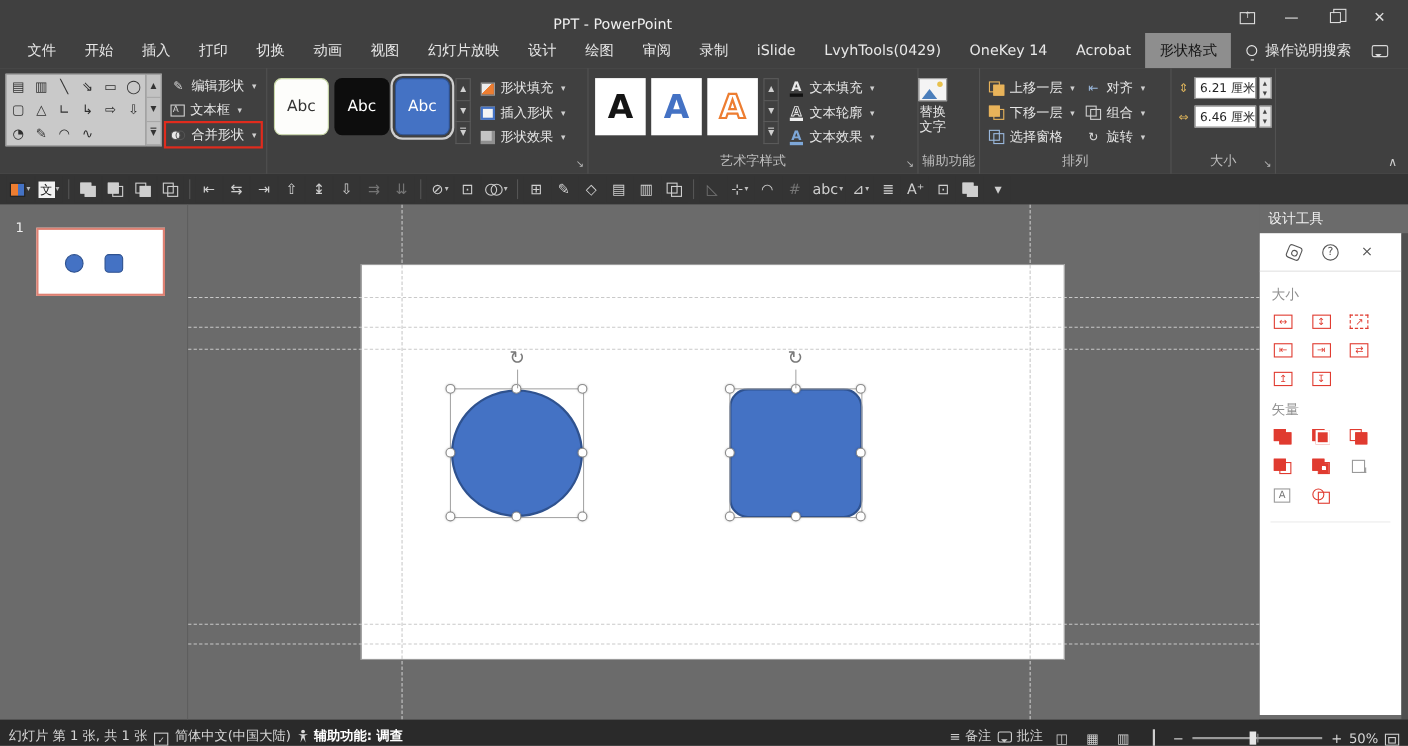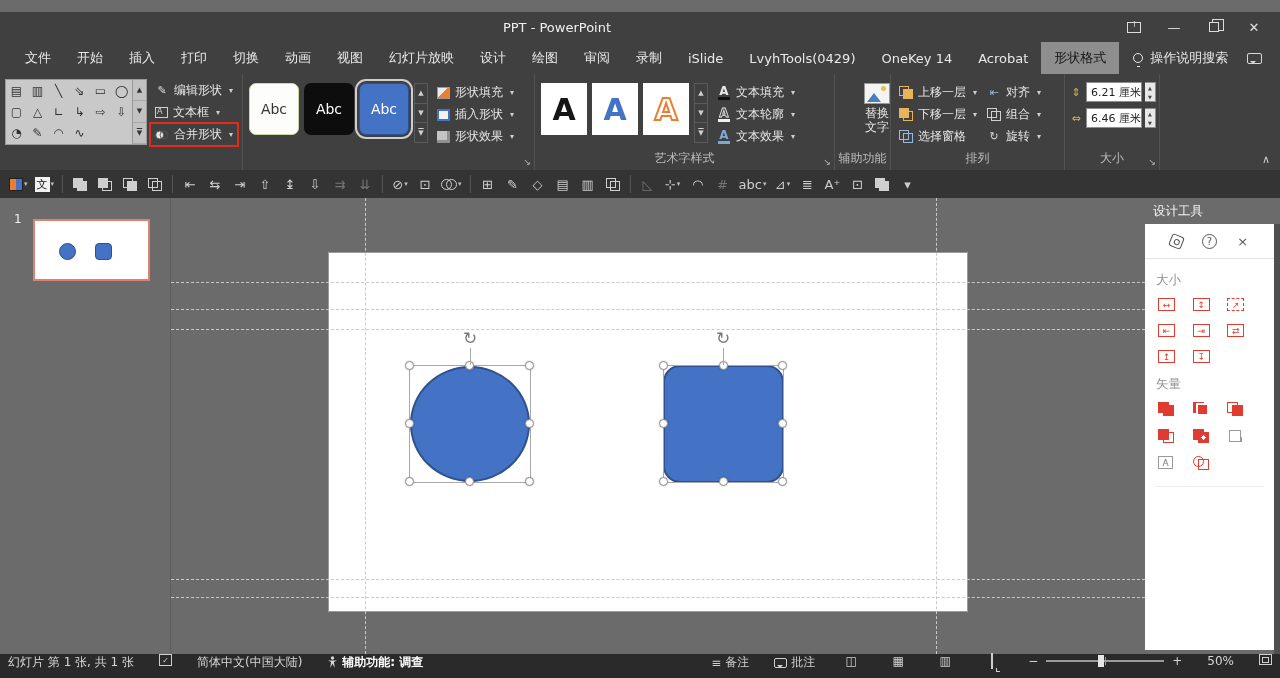--- a/index.html
+++ b/index.html
@@ -1,20 +1,20 @@
 <!DOCTYPE html>
 <html><head>
 <meta charset="utf-8">
 <style>
   *{margin:0;padding:0;box-sizing:border-box;font-family:"DejaVu Sans","Liberation Sans",sans-serif;}
   html,body{width:1280px;height:678px;overflow:hidden;background:#6b6b6b;}
   .app{width:1280px;height:678px;display:flex;flex-direction:column;}
 
   
-  .titlebar{height:30px;background:#404040;display:flex;align-items:center;color:#e8e8e8;flex:none;margin-top:12px;}
+  .titlebar{height:30px;background:#404040;display:flex;align-items:flex-end;color:#e8e8e8;flex:none;}
   .titlebar .title{flex:1;text-align:center;font-size:13px;color:#f0f0f0;}
   .winbtns{display:flex;align-items:center;gap:0;margin-right:6px;}
   .winbtn{width:40px;height:28px;display:flex;align-items:center;justify-content:center;color:#e0e0e0;font-size:13px;}
   .ico-ribbonopt{width:14px;height:11px;border:1px solid #dcdcdc;position:relative;}
   .ico-ribbonopt::after{content:"↑";position:absolute;left:3px;top:-3px;font-size:8px;color:#dcdcdc;}
   .ico-restore{width:10px;height:10px;border:1px solid #dcdcdc;position:relative;}
   .ico-restore::before{content:"";position:absolute;left:2px;top:-4px;width:10px;height:10px;border:1px solid #dcdcdc;}
   .ico-restore::after{content:"";position:absolute;inset:0;background:#404040;}
 
   
@@ -68,21 +68,21 @@
   .stackbtns{display:flex;flex-direction:column;gap:1px;padding-top:3px;}
   .letter-icon{font-size:12px;font-weight:bold;line-height:10px;display:inline-flex;flex-direction:column;align-items:center;width:14px;}
   .letter-icon i{font-style:normal;}
   .letter-icon::after{content:"";width:12px;height:3px;margin-top:1px;background:#111;}
   .li-fill{color:#e8e8e8;}
   .li-outline{color:#404040;-webkit-text-stroke:.8px #e8e8e8;}
   .li-outline.letter-icon::after{background:#efefef;}
   .li-effects{color:#7da7d8;}
   .li-effects.letter-icon::after{background:#7da7d8;}
   
-  .g-access{width:56px;display:flex;flex-direction:column;align-items:flex-end;}
+  .g-access{width:56px;display:flex;flex-direction:column;align-items:flex-start;}
   .altpic{width:26px;height:21px;background:#f4f4f4;border:1px solid #999;position:relative;margin-top:4px;}
   .altpic::before{content:"";position:absolute;left:2px;bottom:1px;border-left:7px solid transparent;border-right:7px solid transparent;border-bottom:9px solid #4a7ebb;}
   .altpic::after{content:"";position:absolute;right:3px;top:2px;width:5px;height:5px;border-radius:50%;background:#e8c14d;}
   .alttxt{color:#e6e6e6;font-size:12px;text-align:center;line-height:14px;margin-top:2px;}
   
   .g-arrange{width:174px;display:flex;gap:2px;padding-left:4px;}
   .arr-col{display:flex;flex-direction:column;gap:1px;padding-top:3px;}
   
   .g-size{width:95px;display:flex;flex-direction:column;gap:6px;padding-top:8px;padding-left:4px;}
   .sizerow{display:flex;align-items:center;gap:3px;}
@@ -163,21 +163,21 @@
   .v-fragment::after{background:radial-gradient(#fff 0 2px,currentColor 2.2px);}
   .v-crop{color:#9a9a9a;}
   .v-crop::before{left:2px;top:1px;width:10px;height:10px;}
   .v-crop::after{right:1px;bottom:1px;width:4px;height:4px;border:none;border-right:1.2px solid currentColor;border-bottom:1.2px solid currentColor;}
   .v-a{border:1.1px solid #9a9a9a;color:#777;font-size:9px;display:flex;align-items:center;justify-content:center;width:15px;height:13px;}
   .v-a::before,.v-a::after{display:none;}
   .v-shapes::before{border-radius:50%;}
   .dsep{border-top:1px solid #ececec;margin:16px 10px 0;}
 
   
-  .statusbar{height:24px;background:#2a2a2a;display:flex;align-items:flex-start;color:#d6d6d6;font-size:12px;flex:none;padding:0 8px;gap:25px;}
+  .statusbar{height:24px;background:#2a2a2a;display:flex;align-items:flex-end;color:#d6d6d6;font-size:12px;flex:none;padding:0 8px;gap:6px;}
   .sb-ico{font-size:12px;color:#cfcfcf;display:flex;align-items:center;gap:4px;}
   .spellbox{width:13px;height:12px;border:1px solid #cfcfcf;font-size:8px;display:flex;align-items:center;justify-content:center;color:#cfcfcf;}
   .sb-strong{font-weight:bold;color:#fff;}
   .sb-spacer{flex:1;}
   .sb-bubble{width:13px;height:10px;border:1.2px solid #cfcfcf;border-radius:2px;position:relative;}
   .sb-bubble::after{content:"";position:absolute;left:2px;bottom:-4px;border:3px solid transparent;border-top-color:#cfcfcf;}
   .viewbtn{width:22px;text-align:center;font-size:12px;color:#cfcfcf;}
   .monitor{width:13px;height:10px;border:1.2px solid #cfcfcf;position:relative;}
   .monitor::after{content:"";position:absolute;left:4px;bottom:-4px;width:3px;height:3px;border-bottom:1.2px solid #cfcfcf;border-left:1.2px solid #cfcfcf;}
   .zoomer{display:flex;align-items:center;gap:8px;}

